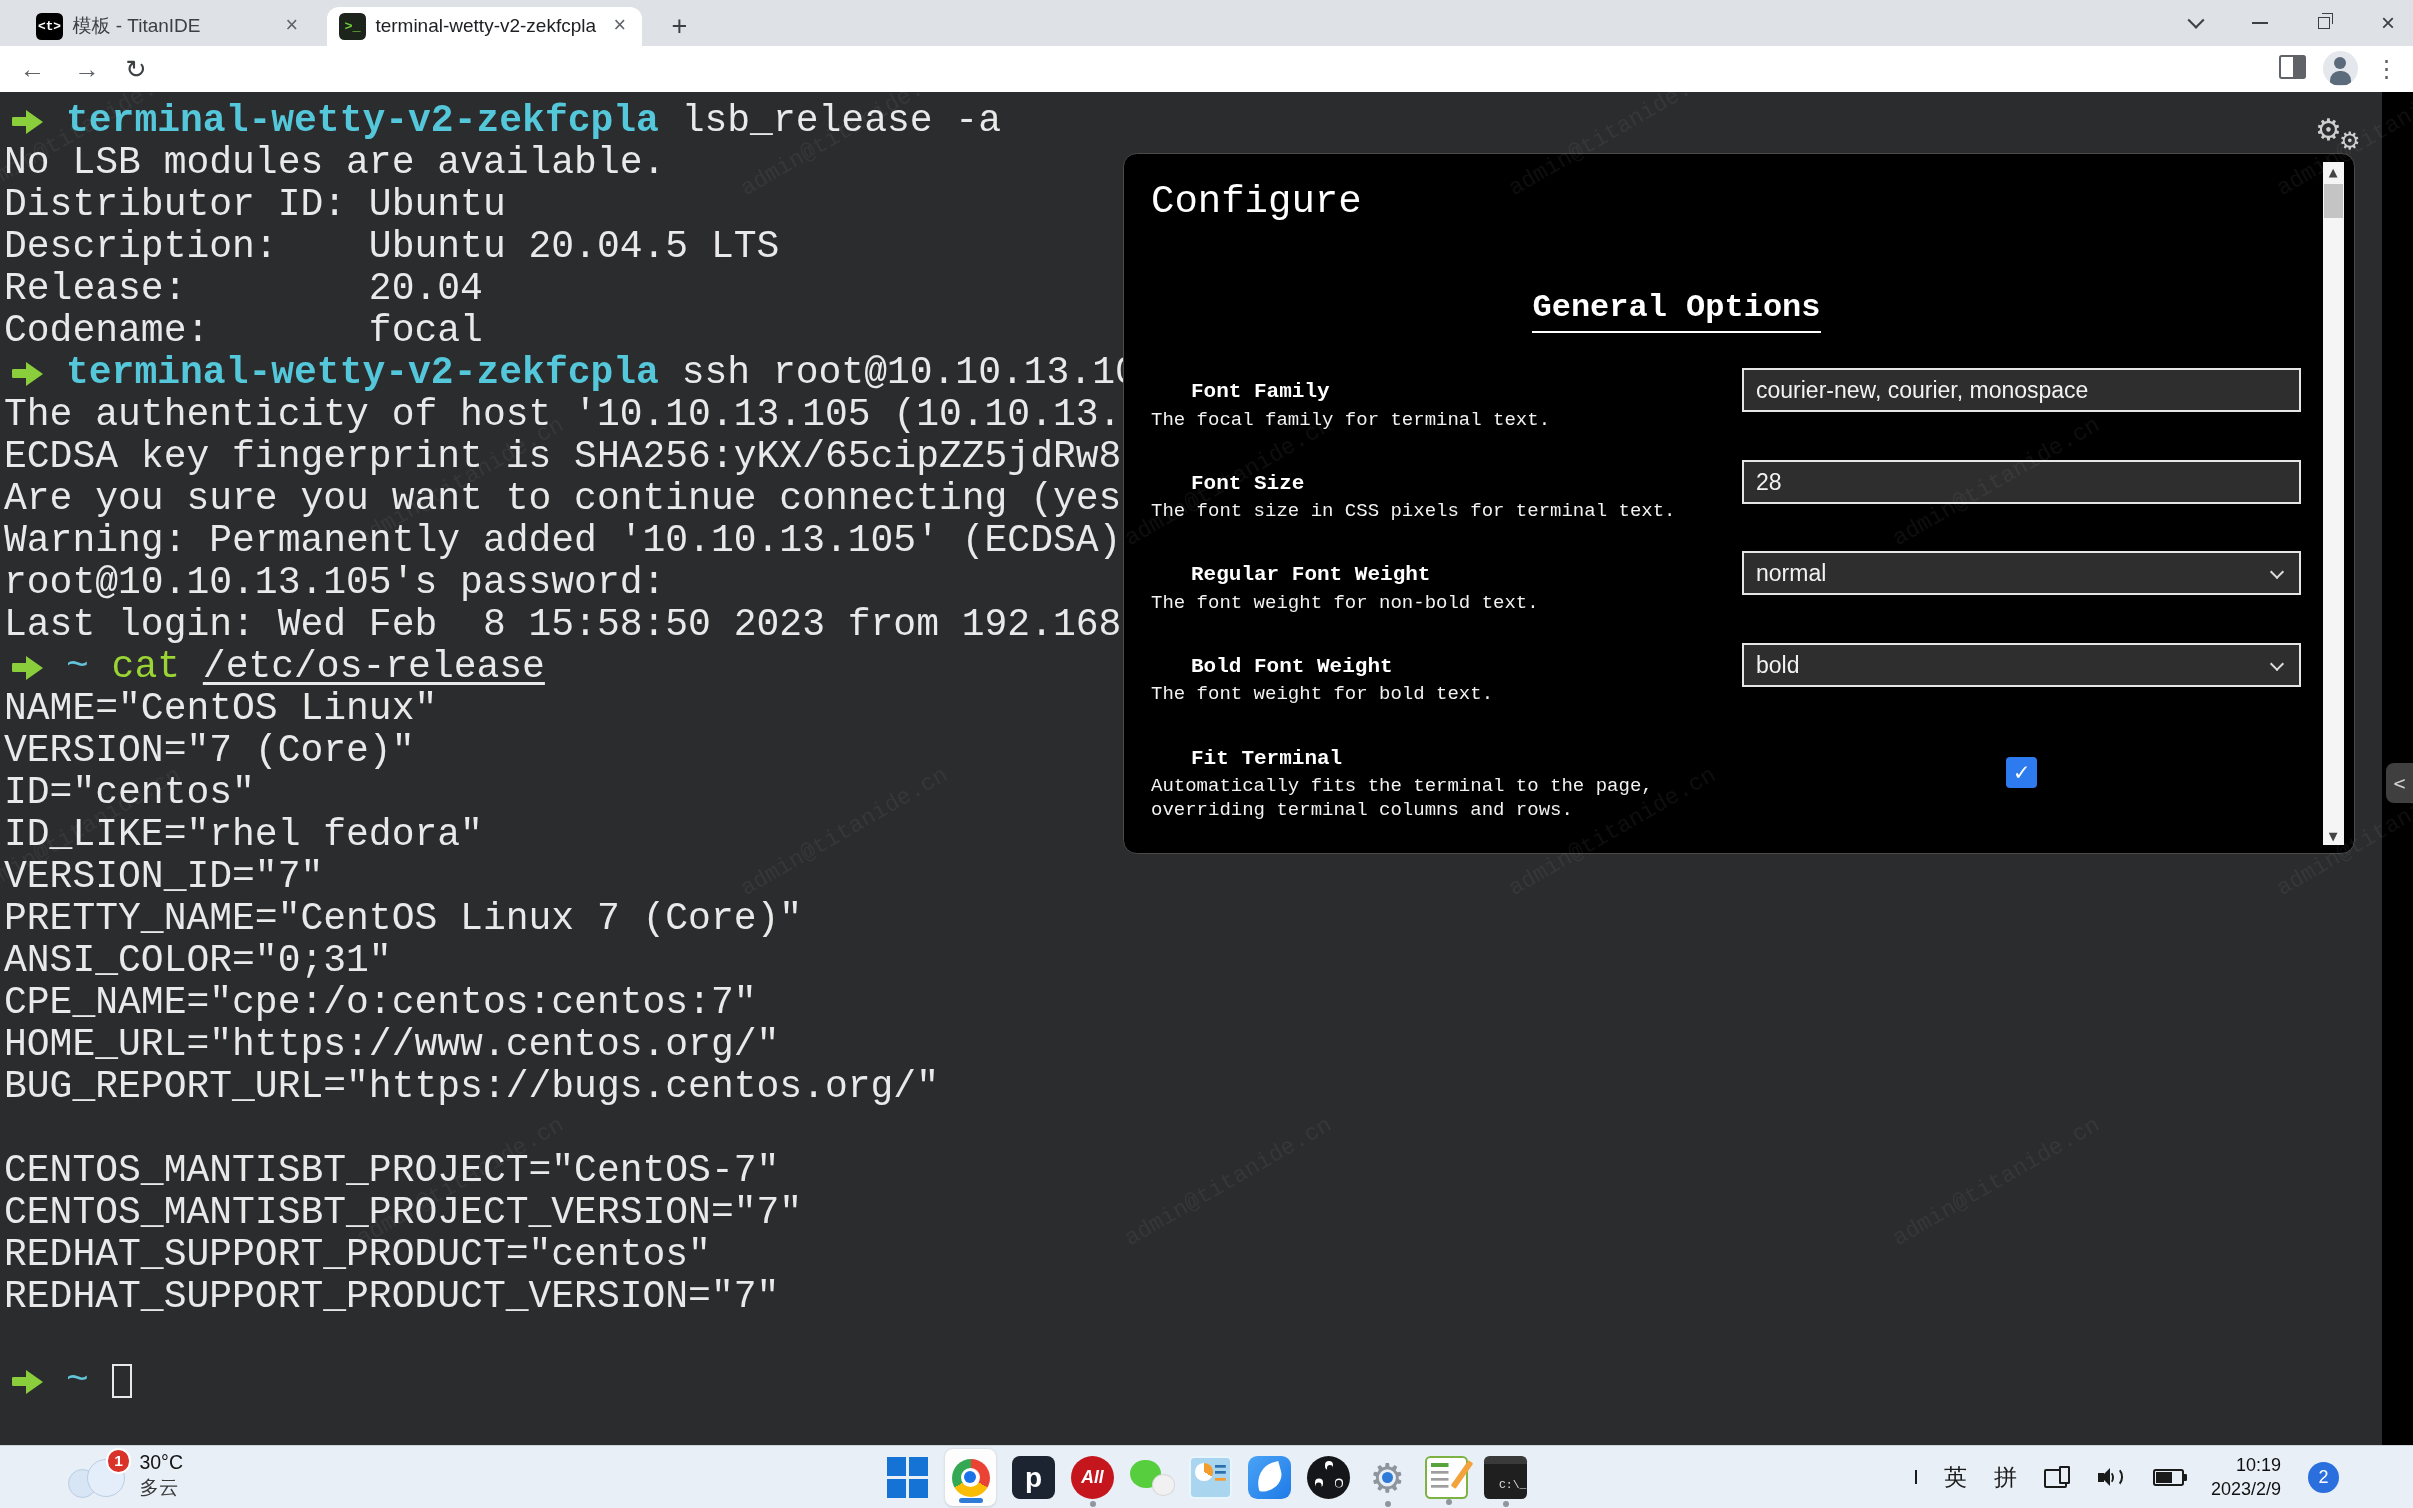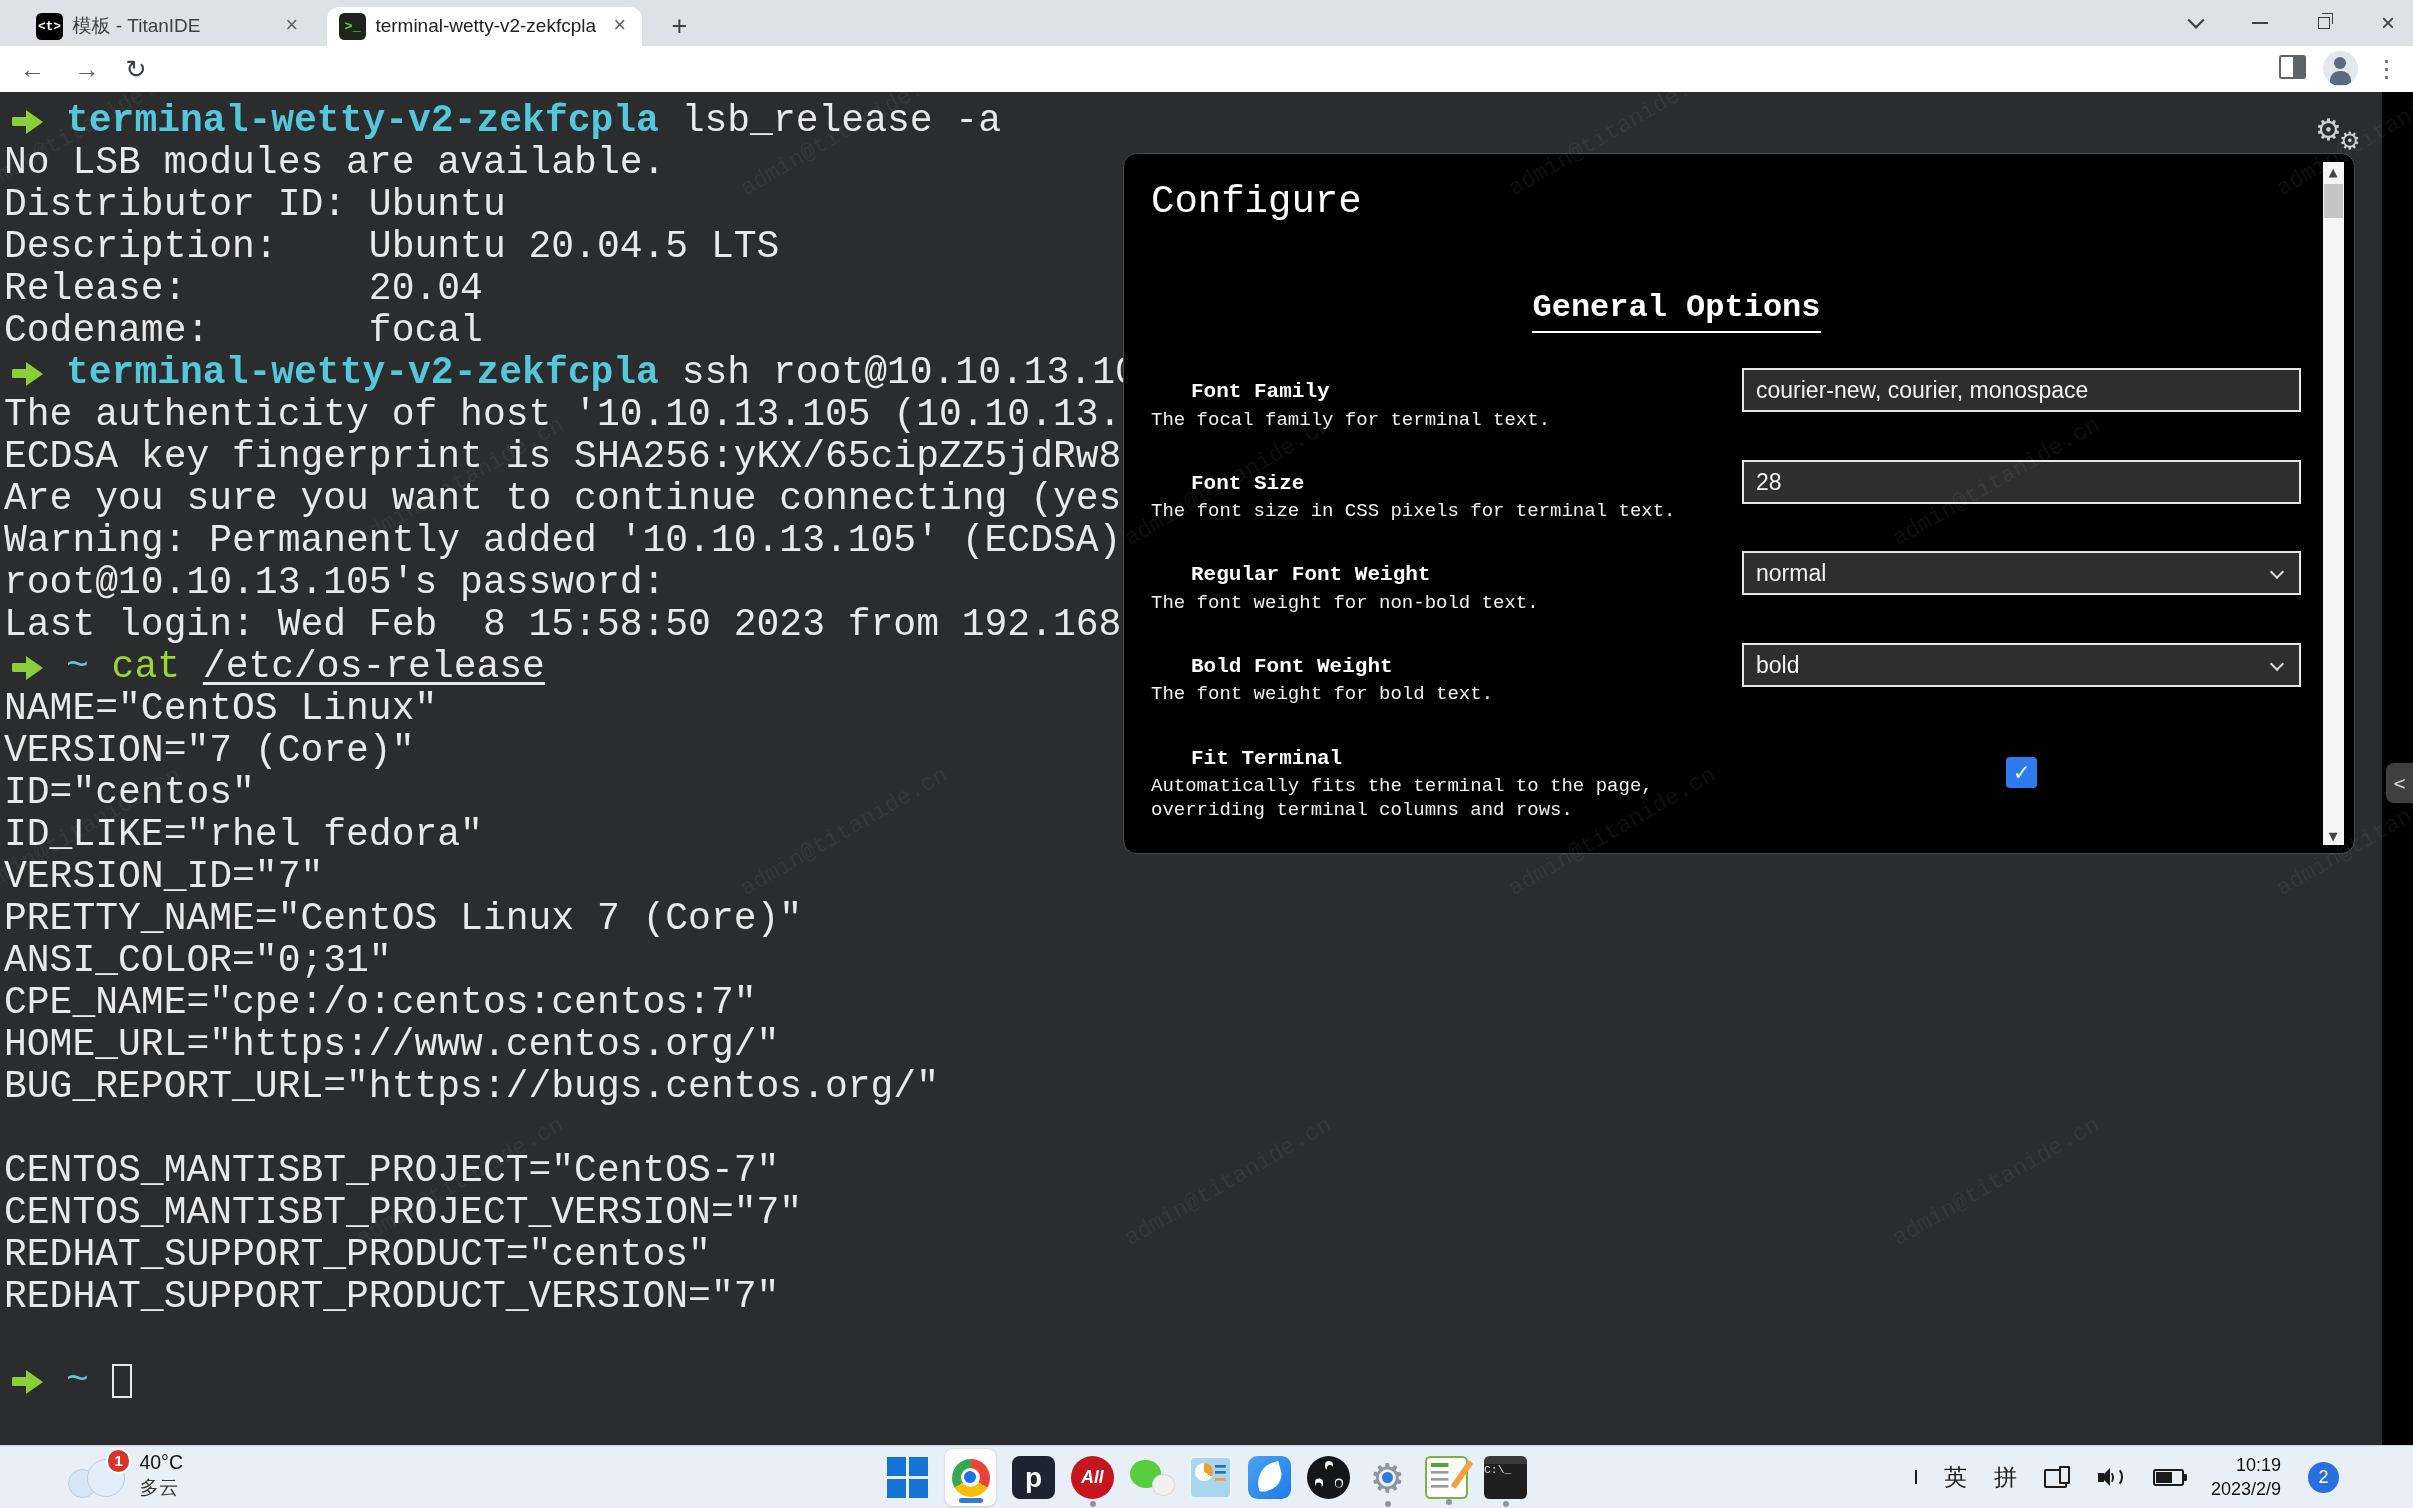--- a/index.html
+++ b/index.html
@@ -150,21 +150,21 @@
   .ti[data-icon="settings"]::after{content:"";position:absolute;left:16px;top:16px;width:10.8px;height:10.8px;border-radius:50%;background:#2f7bd8;}
   .ti[data-icon="notepad"]{background:#fff;border:2.7px solid #7cb342;border-radius:5.4px;}
   .ti[data-icon="notepad"]::before{content:"";position:absolute;left:4px;top:5.4px;width:17.5px;height:27px;
       background:linear-gradient(#57a33c,#57a33c) 0 0/17.5px 4px no-repeat,
                  linear-gradient(#9e9e9e,#9e9e9e) 0 8px/17.5px 2.7px no-repeat,
                  linear-gradient(#9e9e9e,#9e9e9e) 0 15px/17.5px 2.7px no-repeat,
                  linear-gradient(#9e9e9e,#9e9e9e) 0 21.5px/17.5px 2.7px no-repeat;}
   .ti[data-icon="notepad"]::after{content:"";position:absolute;right:1.3px;top:1.3px;width:6px;height:31px;background:#f2a33c;
       transform:rotate(35deg);border-radius:1.3px;}
   .ti[data-icon="terminal-app"]{background:#1f1f1f;border-radius:5.4px;border-top:8px solid #3a3a3a;
-      color:#ddd;font-family:"Liberation Mono",monospace;font-size:11.4px;padding:0;}
+      color:#ddd;font-family:"Liberation Mono",monospace;font-size:11.4px;padding:15px;}
 
   .tray{position:absolute;right:74px;top:0;height:63px;display:flex;align-items:center;gap:27px;color:#1b1b1b;}
   .chev-up{width:11.4px;height:11.4px;border-left:2px solid #1b1b1b;border-top:2px solid #1b1b1b;transform:rotate(45deg) translate(2px,2px);}
   .lang{font-size:23px;}
   .ic-display{position:relative;width:27px;height:23px;}
   .ic-display::before{content:"";position:absolute;left:0;top:2.7px;width:19px;height:15px;border:2px solid #1b1b1b;border-radius:2px;}
   .ic-display::after{content:"";position:absolute;right:1.3px;top:0;width:6.7px;height:13.5px;border:2px solid #1b1b1b;border-radius:1.3px;background:#e9eff7;}
   .ic-vol{position:relative;width:28px;height:23px;}
   .ic-vol::before{content:"";position:absolute;left:0;top:6.7px;width:6px;height:9.4px;background:#1b1b1b;}
   .ic-vol::after{content:"";position:absolute;left:2.7px;top:2px;border-right:9.4px solid #1b1b1b;
@@ -309,21 +309,21 @@
         <span class="wm" style="left: 1879px; top: 1077px;">admin@titanide.cn</span>
       </div>
   </div>
 
   <div class="taskbar">
     <div class="weather">
       <span class="cloud">
         <span class="wbadge">1</span>
       </span>
       <span class="wtext">
-        <div>40°C</div>
+        <div>30°C</div>
         <div class="cond">多云</div>
       </span>
     </div>
 
     <div class="task-icons" id="task-icons">
         <div class="ti" data-icon="windows-start"></div>
         <div class="chrome-tile">
           <div class="chrome-logo"></div>
           <div class="chrome-pill"></div>
         </div>

